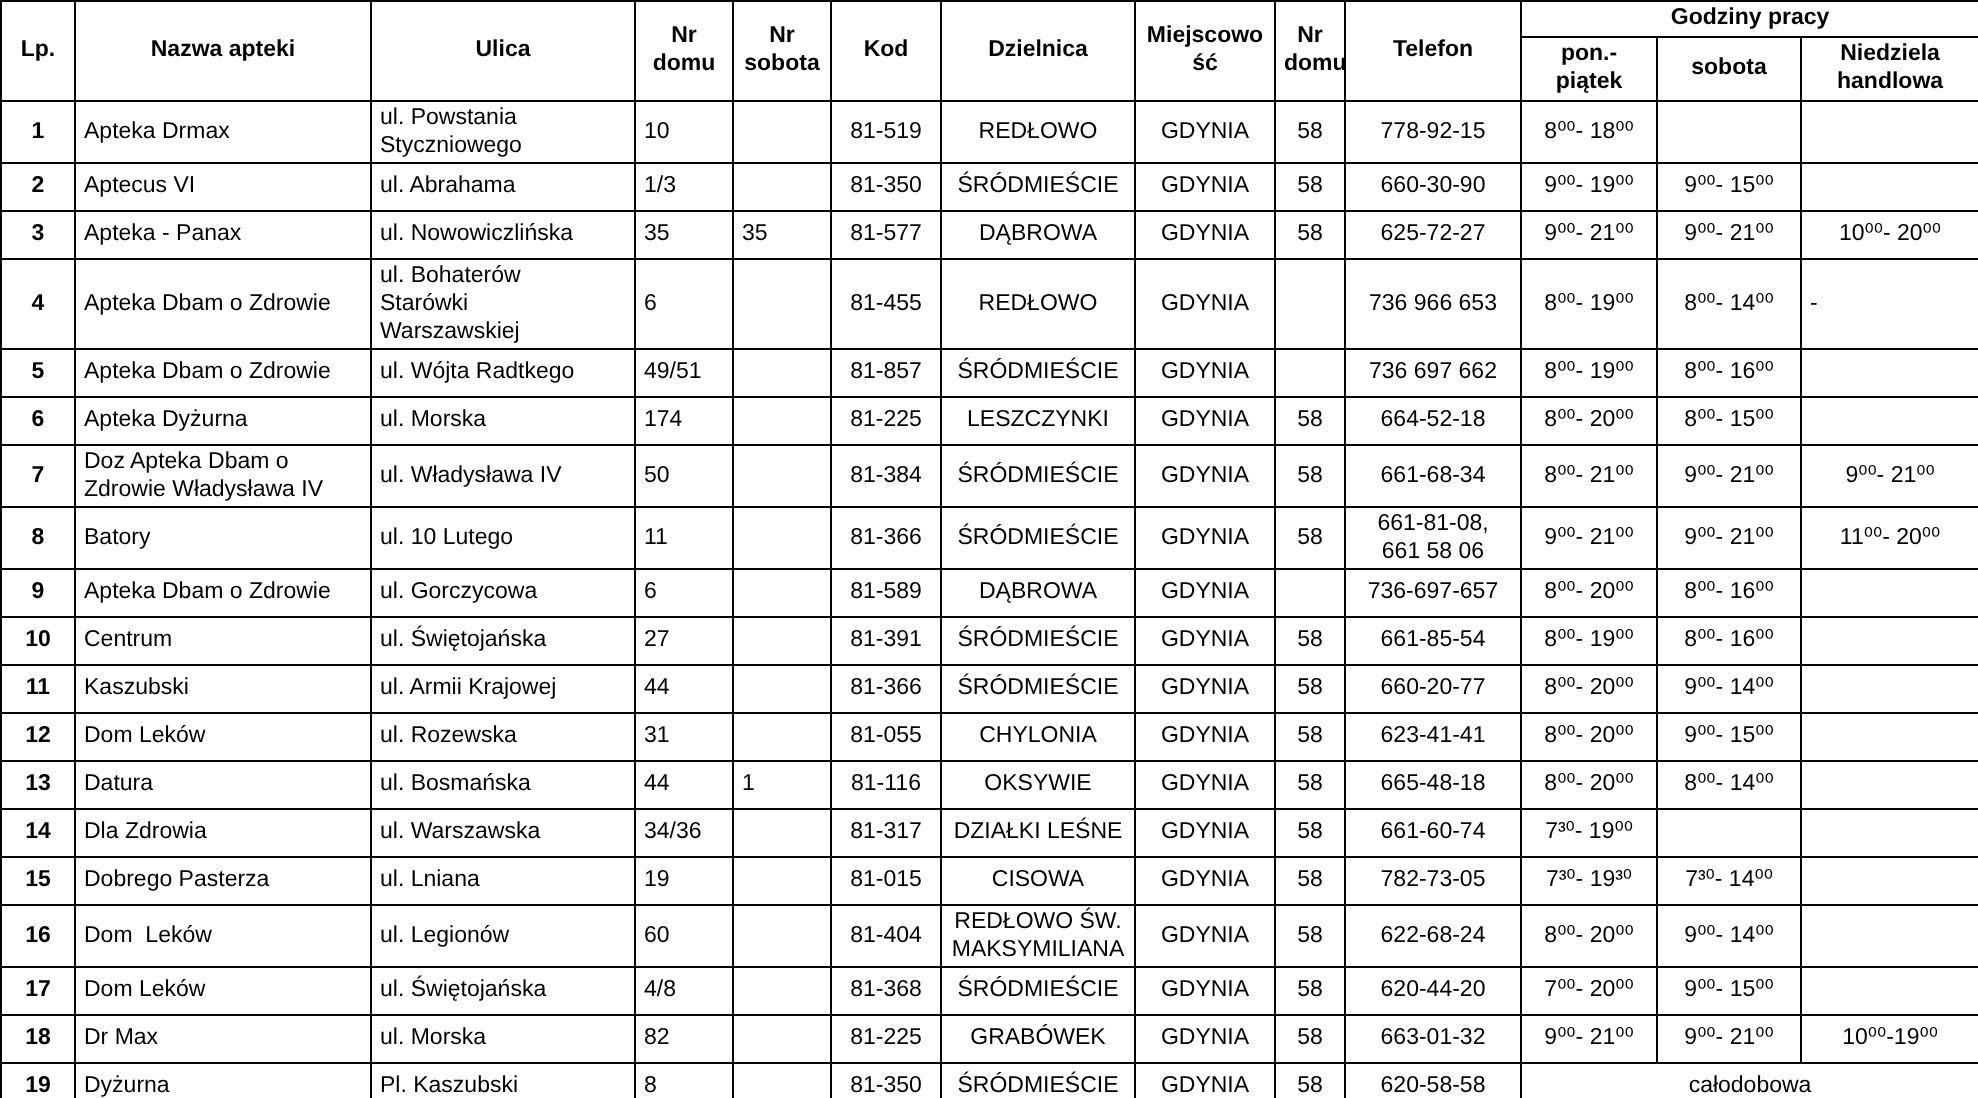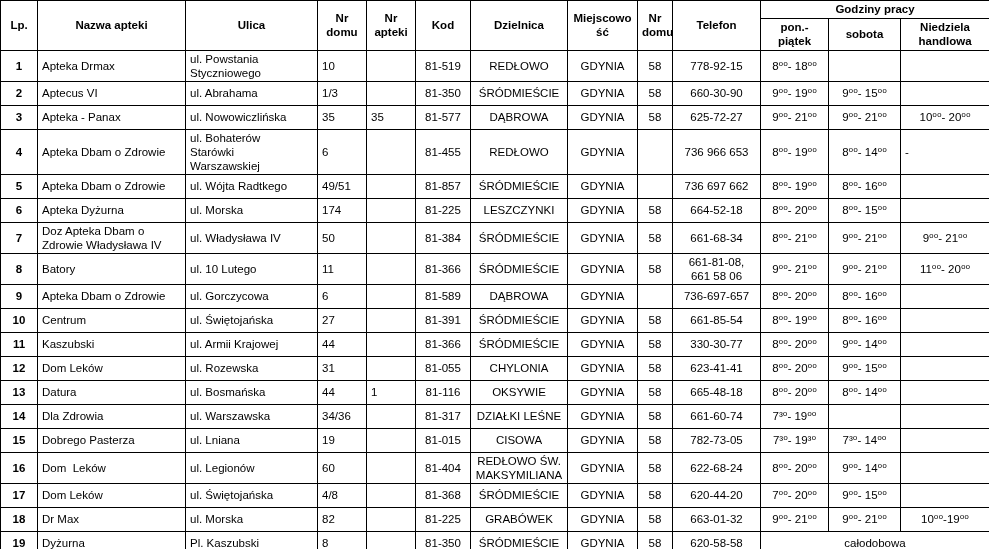--- a/index.html
+++ b/index.html
@@ -57,21 +57,21 @@
       <col style="width:68px">
       <col style="width:72px">
     <col style="width:89px">
   </colgroup>
   <thead>
     <tr class="header-top">
       <th rowspan="2">Lp.</th>
       <th rowspan="2">Nazwa apteki</th>
       <th rowspan="2">Ulica</th>
       <th rowspan="2">Nr domu</th>
-      <th rowspan="2">Nr apteki</th>
+      <th rowspan="2">Nr sobota</th>
       <th rowspan="2">Kod</th>
       <th rowspan="2">Dzielnica</th>
       <th rowspan="2" class="h-city">Miejscowość</th>
       <th rowspan="2">Nr domu.</th>
       <th rowspan="2">Telefon</th>
       <th colspan="3">Godziny pracy</th>
     </tr>
     <tr class="header-sub">
       <th>pon.-piątek</th>
       <th>sobota</th>
@@ -237,21 +237,21 @@
       <tr>
         <td class="c-lp">11</td>
         <td class="c-name">Kaszubski</td>
         <td class="c-street">ul. Armii Krajowej</td>
         <td class="c-house">44</td>
         <td class="c-unit"></td>
         <td class="c-zip">81-366</td>
         <td class="c-district">ŚRÓDMIEŚCIE</td>
         <td class="c-city">GDYNIA</td>
         <td class="c-area">58</td>
-        <td class="c-phone">330-30-77</td>
+        <td class="c-phone">660-20-77</td>
         <td class="c-hours">8⁰⁰- 20⁰⁰</td>
         <td class="c-hours">9⁰⁰- 14⁰⁰</td>
         <td class="c-hours"></td>
       </tr>
       <tr>
         <td class="c-lp">12</td>
         <td class="c-name">Dom Leków</td>
         <td class="c-street">ul. Rozewska</td>
         <td class="c-house">31</td>
         <td class="c-unit"></td>

